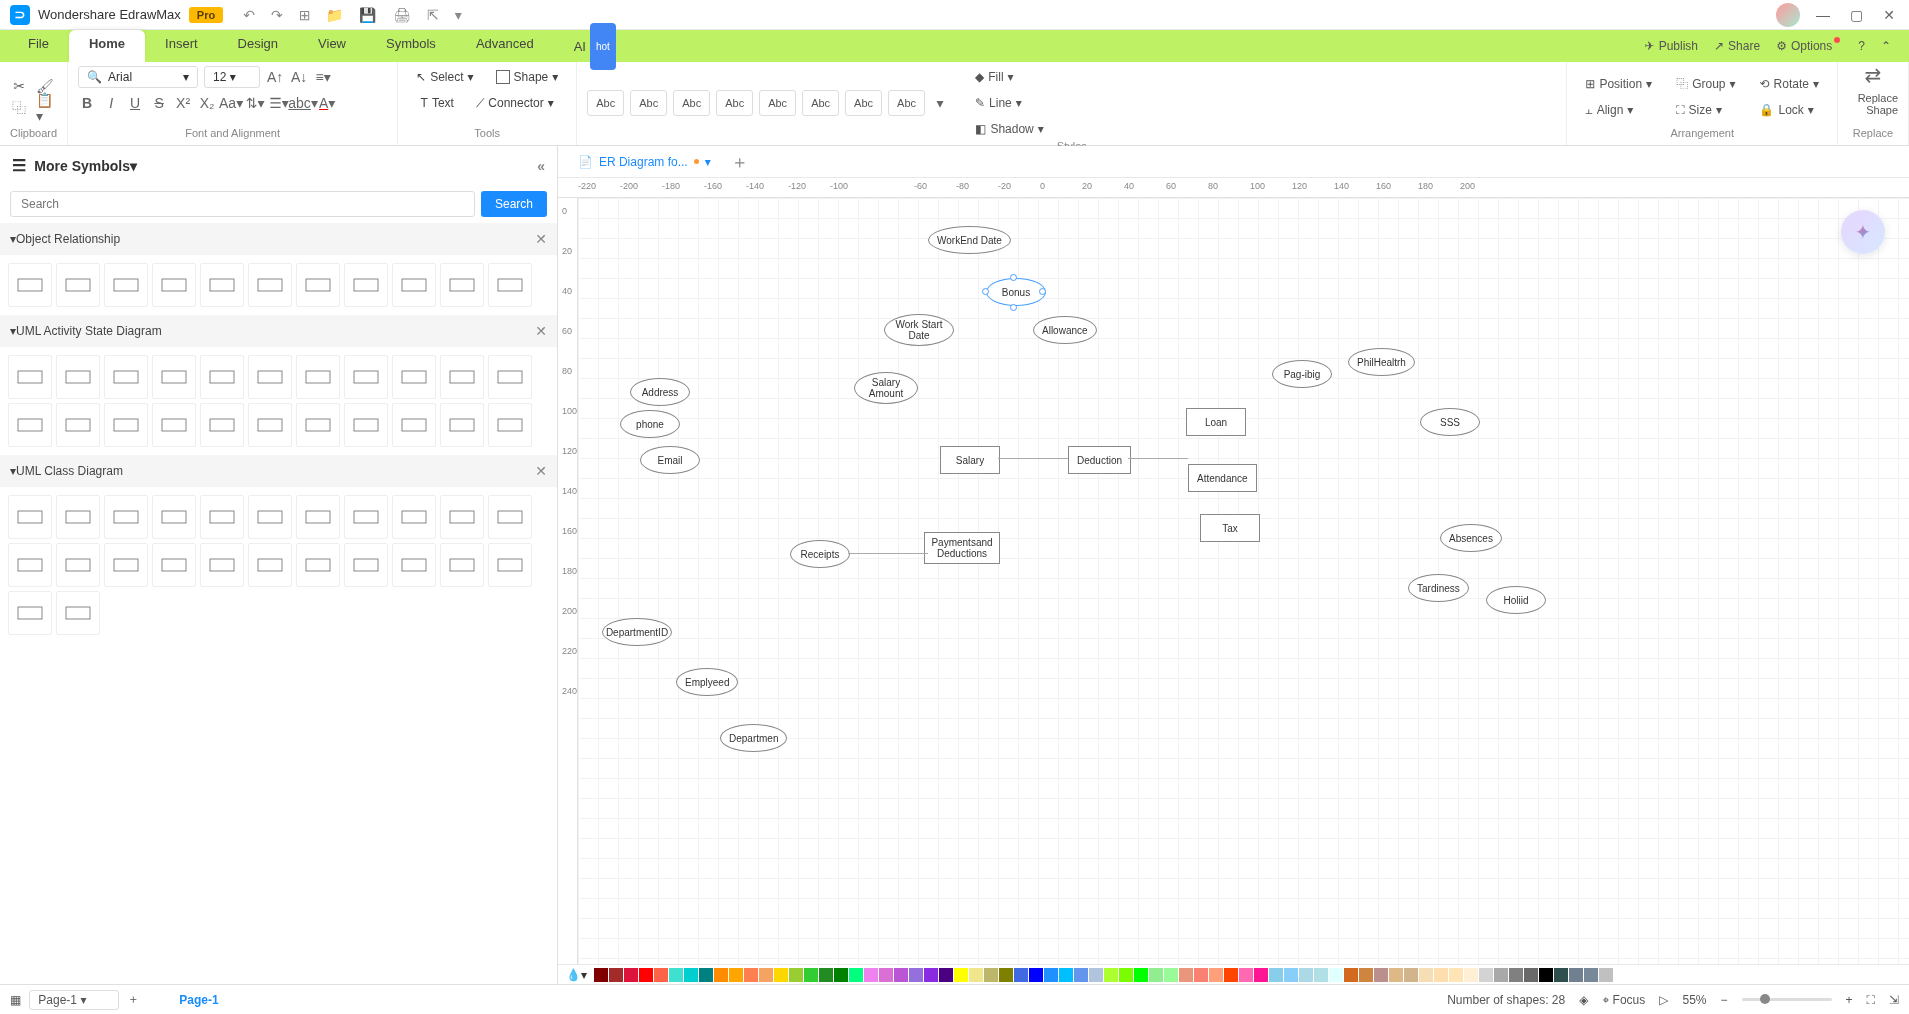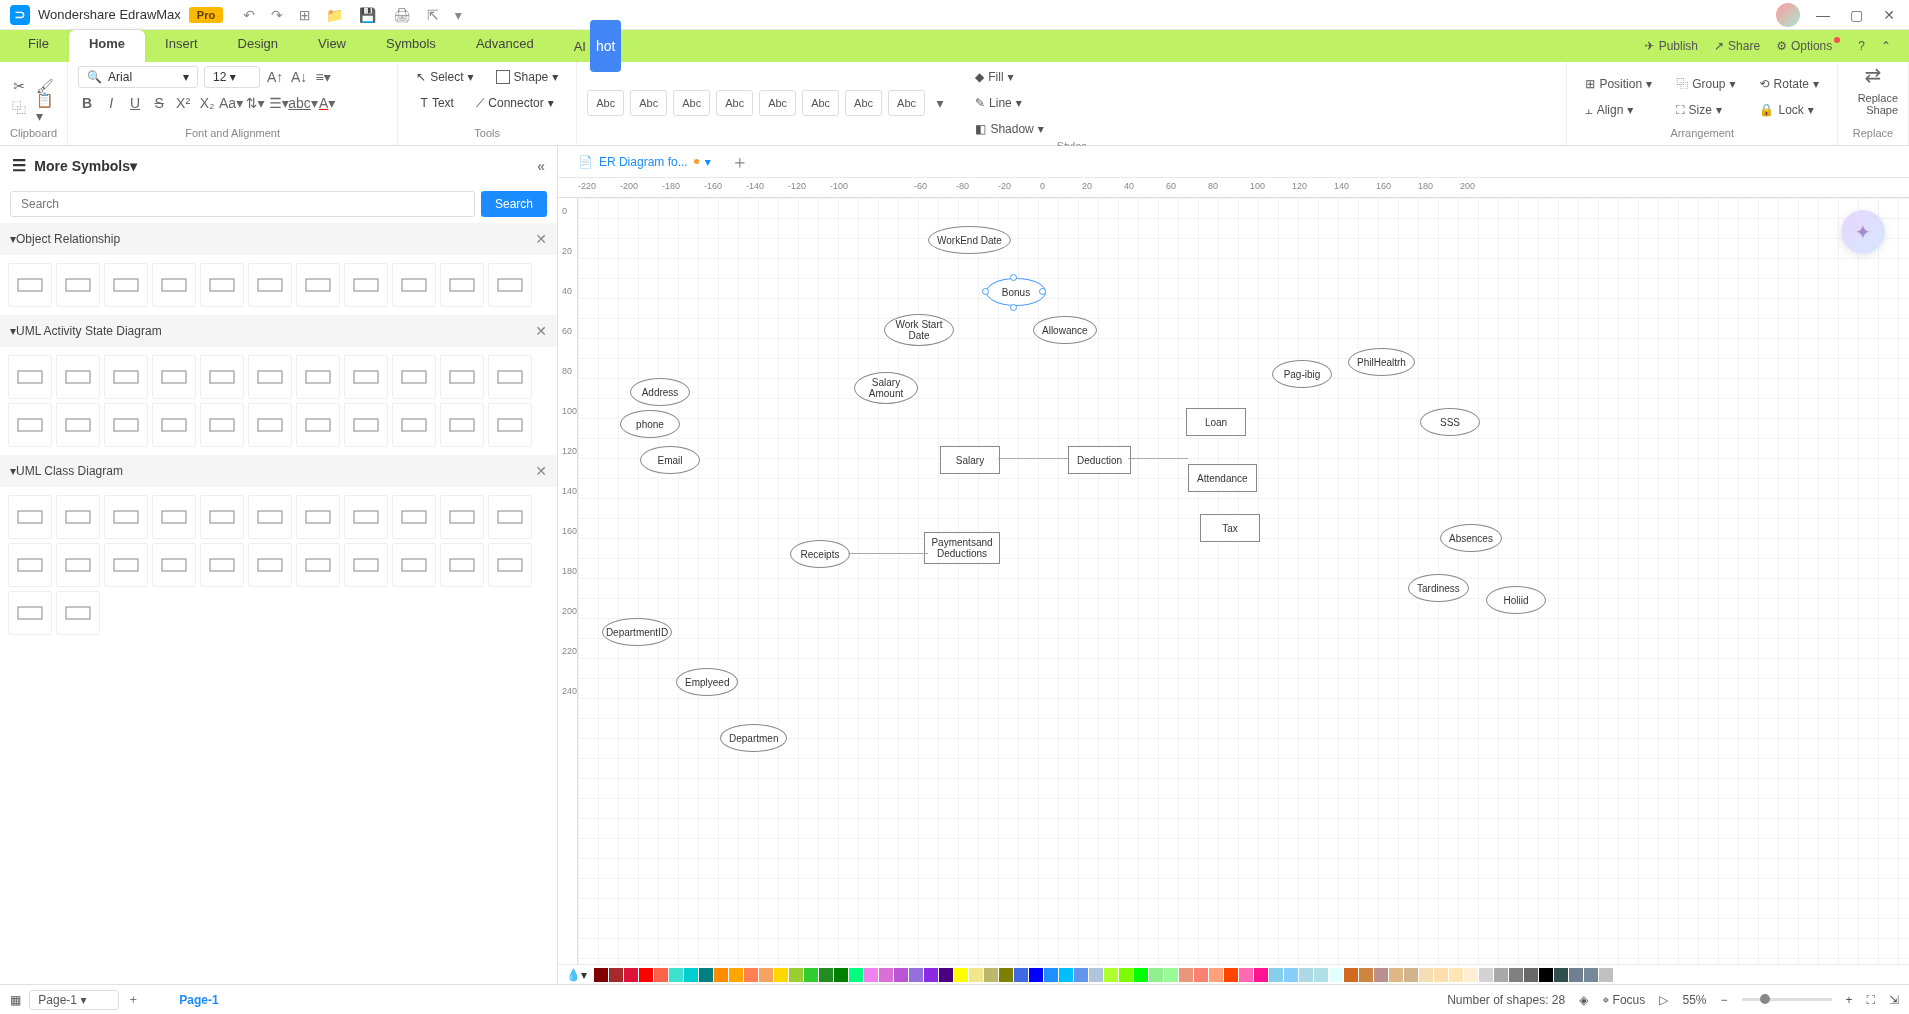--- a/index.html
+++ b/index.html
@@ -10,21 +10,21 @@
 .pro-badge{background:#ffb800;color:#5a3e00;padding:2px 8px;border-radius:3px;font-size:11px;font-weight:600;margin-left:8px}
 .titlebar-tools{display:flex;gap:16px;margin-left:20px;align-items:center}
 .titlebar-tools span{color:#888;cursor:pointer;font-size:14px}
 .titlebar-right{margin-left:auto;display:flex;gap:12px;align-items:center}
 .avatar{width:24px;height:24px;border-radius:50%;background:linear-gradient(135deg,#ff9a9e,#a8e6cf)}
 .win-btn{color:#666;font-size:14px;cursor:pointer;padding:0 4px}
 .menubar{height:32px;display:flex;padding:0 8px;background:#bef264}
 .menu-tab{padding:6px 20px;font-size:13px;color:#444;cursor:pointer;border-radius:6px 6px 0 0}
 .menu-tab.active{background:#fff;font-weight:600;box-shadow:0 -2px 4px rgba(0,0,0,0.06)}
 .ai-tab{display:flex;align-items:center;gap:4px}
-.hot-badge{background:#4285f4;color:#fff;padding:18px 6px;border-radius:4px;font-size:14px}
+.hot-badge{background:#4285f4;color:#fff;padding:18px 6px;border-radius:4px;font-size:10px}
 .menubar-right{margin-left:auto;display:flex;gap:16px;align-items:center;padding-right:10px}
 .menubar-right span{color:#555;font-size:12px;display:flex;align-items:center;gap:4px;cursor:pointer}
 .opt-dot{width:6px;height:6px;background:#ff4d4d;border-radius:50%;position:relative;top:-6px;left:-2px}
 .ribbon{height:84px;display:flex;background:#fff;border-bottom:1px solid #e0e0e0}
 .ribbon-group{display:flex;flex-direction:column;padding:4px 10px;border-right:1px solid #eee}
 .ribbon-label{font-size:11px;color:#888;text-align:center;margin-top:auto;padding-bottom:2px}
 .ribbon-content{display:flex;gap:8px;align-items:center;flex:1}
 .rb-col{display:flex;flex-direction:column;gap:4px}
 .rb-row{display:flex;gap:6px;align-items:center}
 .rb-icon{width:18px;height:18px;color:#666;cursor:pointer;display:flex;align-items:center;justify-content:center;font-size:14px}

